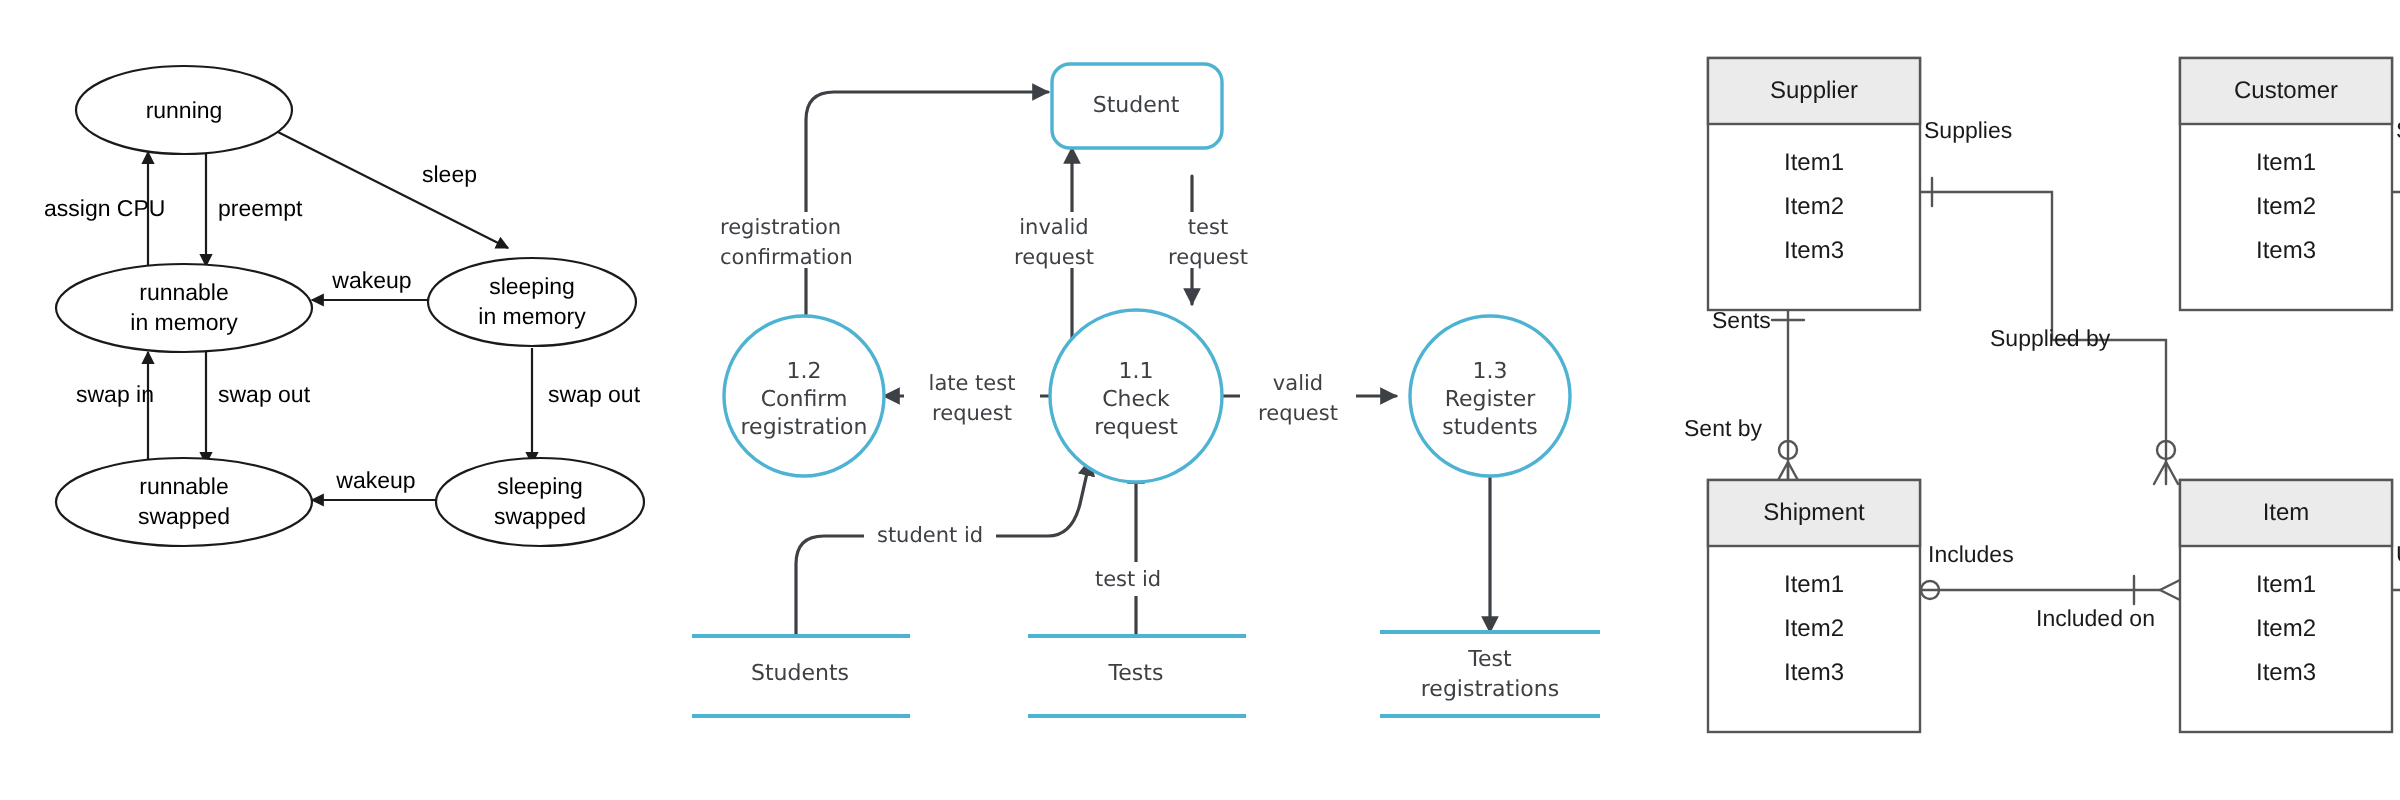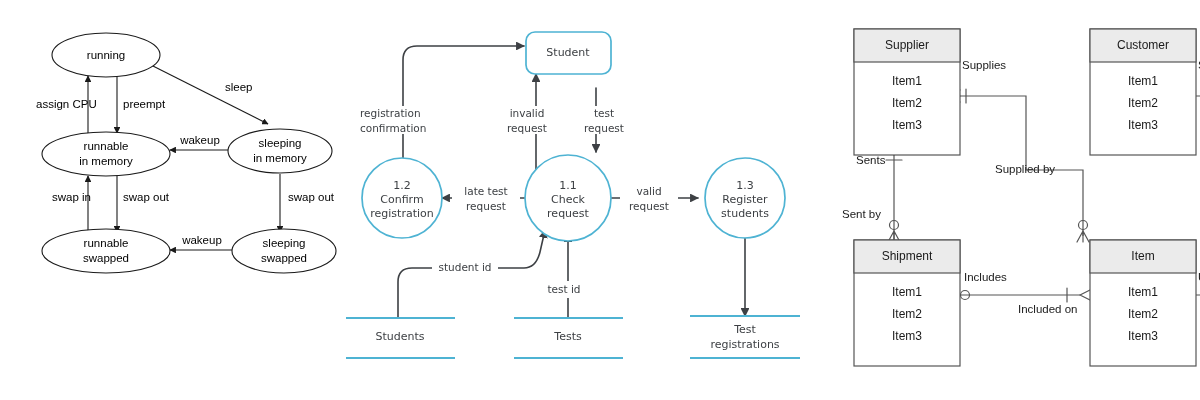--- a/index.html
+++ b/index.html
@@ -1,21 +1,21 @@
 <!DOCTYPE html>
 <html><head>
 <meta charset="utf-8">
 <title>Diagram Collage</title>
 <style>
   html,body{margin:0;padding:0;background:#ffffff;}
   body{width:1200px;height:400px;overflow:hidden;
        font-family:"Liberation Sans","DejaVu Sans",sans-serif;}
   #stage{position:relative;width:1200px;height:400px;background:#fff;}
   .panel{position:absolute;top:0;height:400px;}
-  #panel-state{left:14px;width:345px;}
+  #panel-state{left:0;width:345px;}
   #panel-dfd{left:328px;width:490px;}
   #panel-er{left:838px;width:365px;}
   svg{display:block;}
   text{dominant-baseline:middle;}
   .st-label{font-family:"Liberation Sans","DejaVu Sans",sans-serif;font-size:11.5px;fill:#000;}
   .st-node{font-family:"Liberation Sans","DejaVu Sans",sans-serif;font-size:11.5px;fill:#000;}
   .dfd-text{font-family:"DejaVu Sans","Liberation Sans",sans-serif;font-size:11px;fill:#3d4044;}
   .dfd-flow{font-family:"DejaVu Sans","Liberation Sans",sans-serif;font-size:10.5px;fill:#3d4044;}
   .er-text{font-family:"Liberation Sans","DejaVu Sans",sans-serif;font-size:12px;fill:#1a1a1a;}
   .er-rel{font-family:"Liberation Sans","DejaVu Sans",sans-serif;font-size:11.5px;fill:#1a1a1a;}

